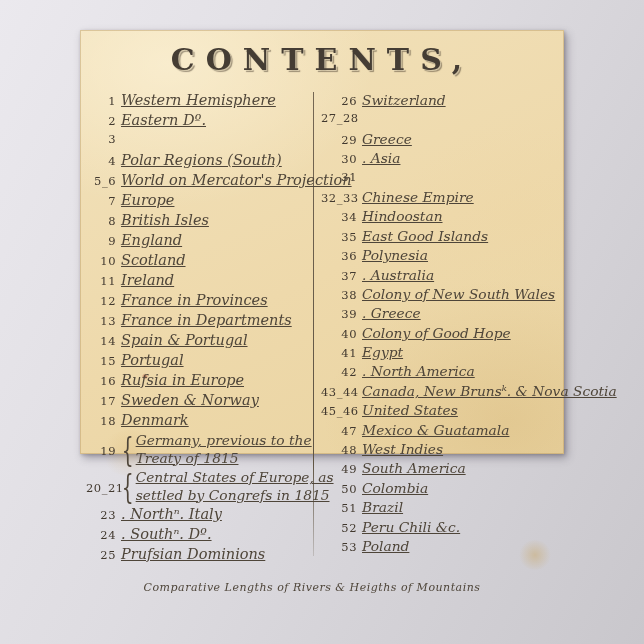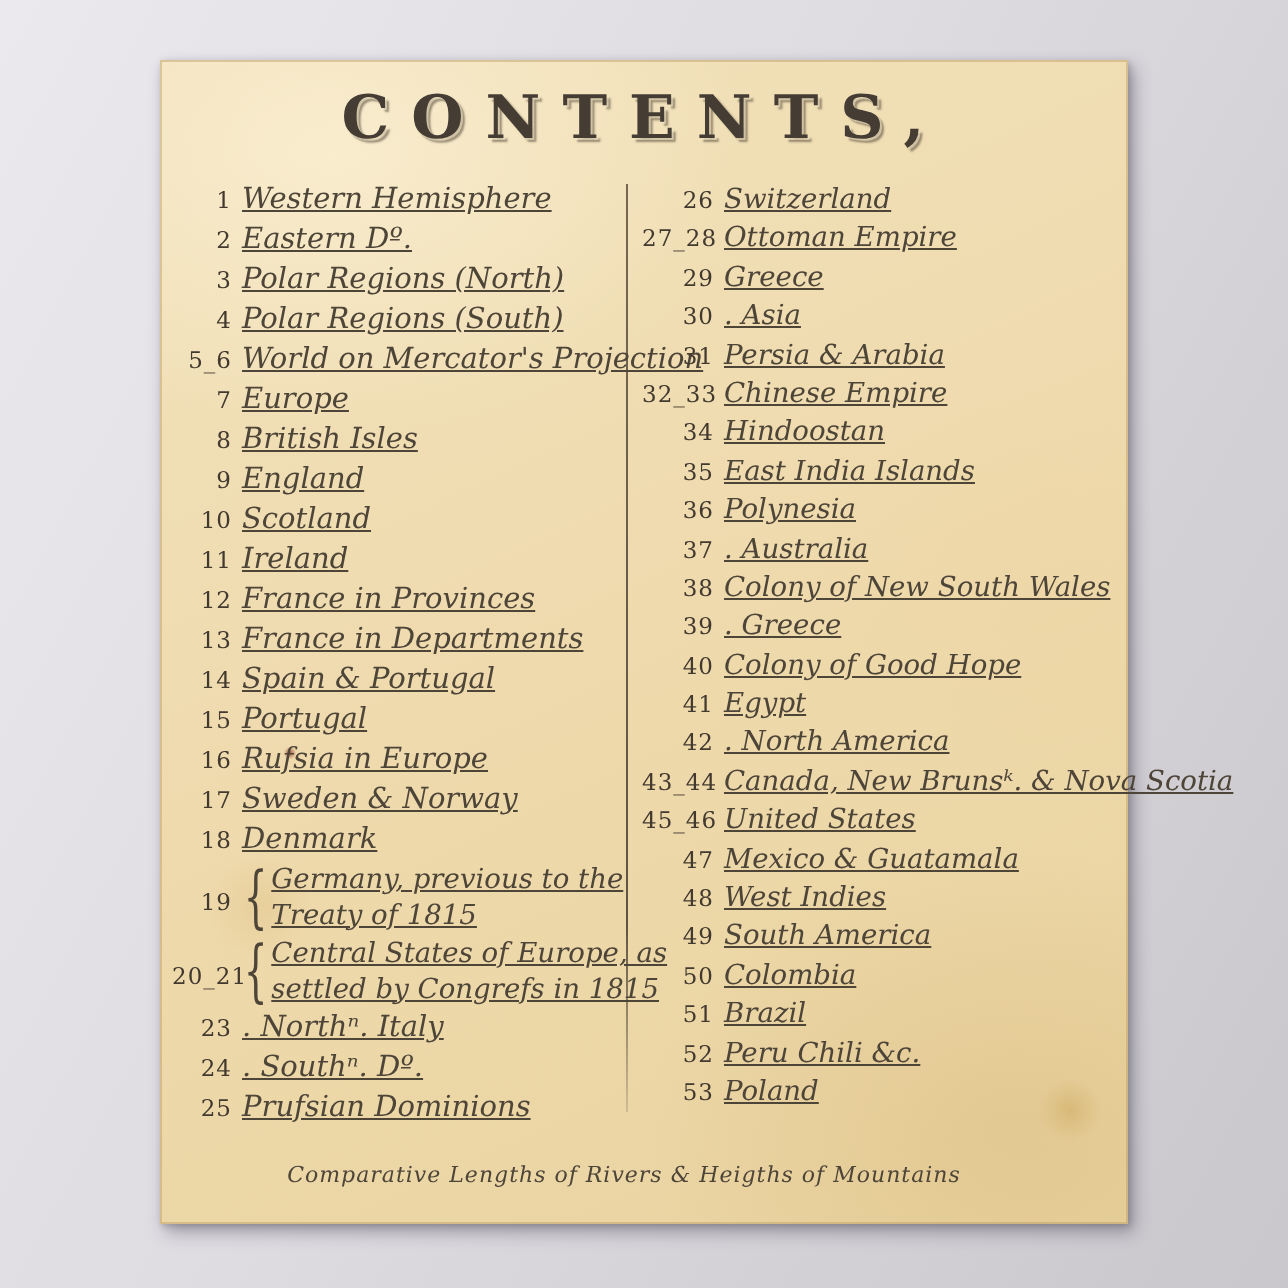--- a/index.html
+++ b/index.html
@@ -2,21 +2,21 @@
 <html><head>
 <meta charset="utf-8">
 <style>
   * { margin:0; padding:0; box-sizing:border-box; }
   html,body { width:644px; height:644px; overflow:hidden; }
   body {
     background: linear-gradient(118deg, #ebe9ee 0%, #dedce1 45%, #c9c7cc 100%);
     font-family: "DejaVu Serif", "DejaVu Sans", serif;
   }
   .paper {
-    position:absolute; left:80px; top:30px; width:484px; height:582px;
+    position:absolute; left:80px; top:30px; width:484px; height:424px;
     background:
       radial-gradient(ellipse 320px 220px at 18% 8%, rgba(255,246,222,0.55), transparent 65%),
       radial-gradient(ellipse 260px 200px at 88% 92%, rgba(198,158,88,0.22), transparent 70%),
       radial-gradient(ellipse 180px 140px at 92% 45%, rgba(238,214,164,0.35), transparent 70%),
       linear-gradient(155deg, #f2e2bc 0%, #eed9ab 55%, #e9d3a0 100%);
     box-shadow:
       inset 0 0 0 1px rgba(186,155,100,0.45),
       3px 4px 8px rgba(80,75,88,0.45),
       1px 1px 3px rgba(80,75,88,0.3);
   }
@@ -86,21 +86,20 @@
         <div class="row">
           <span class="num">1</span>
           <span class="entry-title">Western Hemisphere</span>
         </div>
         <div class="row">
           <span class="num">2</span>
           <span class="entry-title">Eastern Dº.</span>
         </div>
         <div class="row">
           <span class="num">3</span>
-          <span class="entry-title">Polar Regions (North)</span>
         </div>
         <div class="row">
           <span class="num">4</span>
           <span class="entry-title">Polar Regions (South)</span>
         </div>
         <div class="row">
           <span class="num">5_6</span>
           <span class="entry-title">World on Mercator's Projection</span>
         </div>
         <div class="row">
@@ -180,45 +179,43 @@
           <span class="entry-title">Prufsian Dominions</span>
         </div>
       </div>
     <div class="col-right" id="col-right">
         <div class="row">
           <span class="num">26</span>
           <span class="entry-title">Switzerland</span>
         </div>
         <div class="row">
           <span class="num">27_28</span>
-          <span class="entry-title">Ottoman Empire</span>
         </div>
         <div class="row">
           <span class="num">29</span>
           <span class="entry-title">Greece</span>
         </div>
         <div class="row">
           <span class="num">30</span>
           <span class="entry-title">. Asia</span>
         </div>
         <div class="row">
           <span class="num">31</span>
-          <span class="entry-title">Persia &amp; Arabia</span>
         </div>
         <div class="row">
           <span class="num">32_33</span>
           <span class="entry-title">Chinese Empire</span>
         </div>
         <div class="row">
           <span class="num">34</span>
           <span class="entry-title">Hindoostan</span>
         </div>
         <div class="row">
           <span class="num">35</span>
-          <span class="entry-title">East India Islands</span>
+          <span class="entry-title">East Good Islands</span>
         </div>
         <div class="row">
           <span class="num">36</span>
           <span class="entry-title">Polynesia</span>
         </div>
         <div class="row">
           <span class="num">37</span>
           <span class="entry-title">. Australia</span>
         </div>
         <div class="row">

